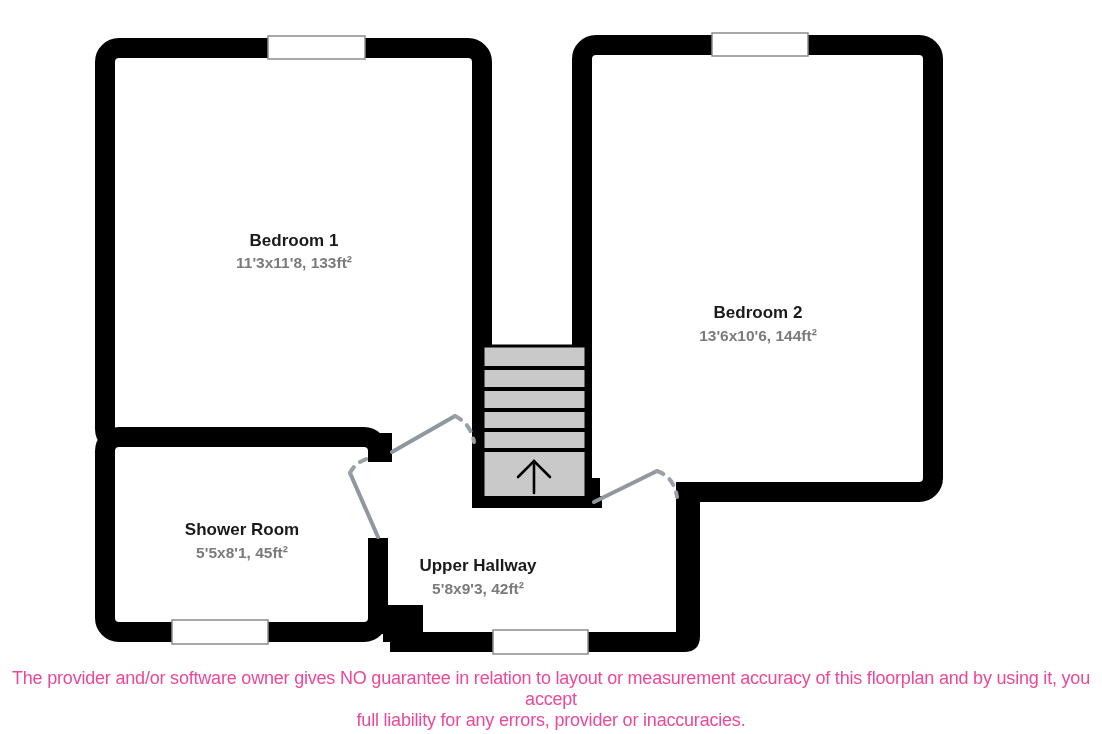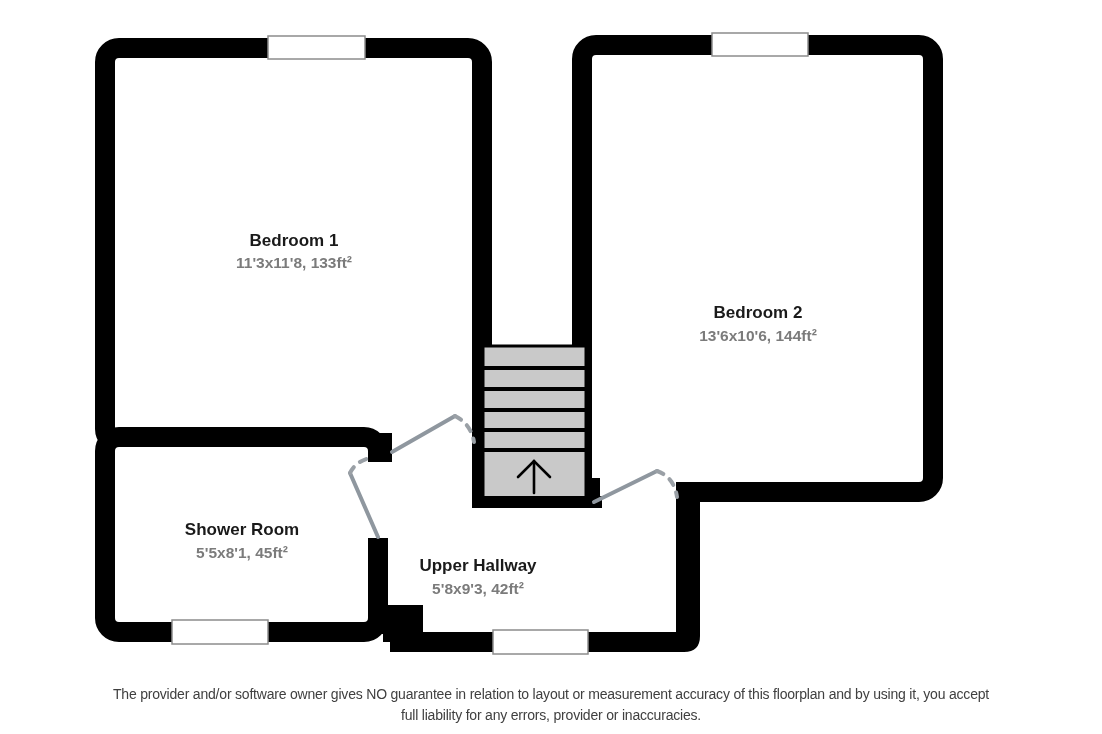--- a/index.html
+++ b/index.html
@@ -22,27 +22,27 @@
   }
   .room-dims {
     font-family: "Liberation Sans", sans-serif;
     font-size: 15.5px;
     font-weight: bold;
     fill: #7b7b7b;
     text-anchor: middle;
   }
   .disclaimer {
     position: absolute;
-    top: 684px;
+    top: 668px;
     left: 0;
     width: 100%;
     text-align: center;
-    font-size: 14px;
+    font-size: 18px;
     line-height: 21px;
-    color: #404040;
+    color: #ec4899;
     letter-spacing: -0.2px;
   }
 </style>
 </head>
 <body>
 
 <div class="page">
 
   <svg class="plan-svg" width="1102" height="680" viewBox="0 0 1102 680">
 

